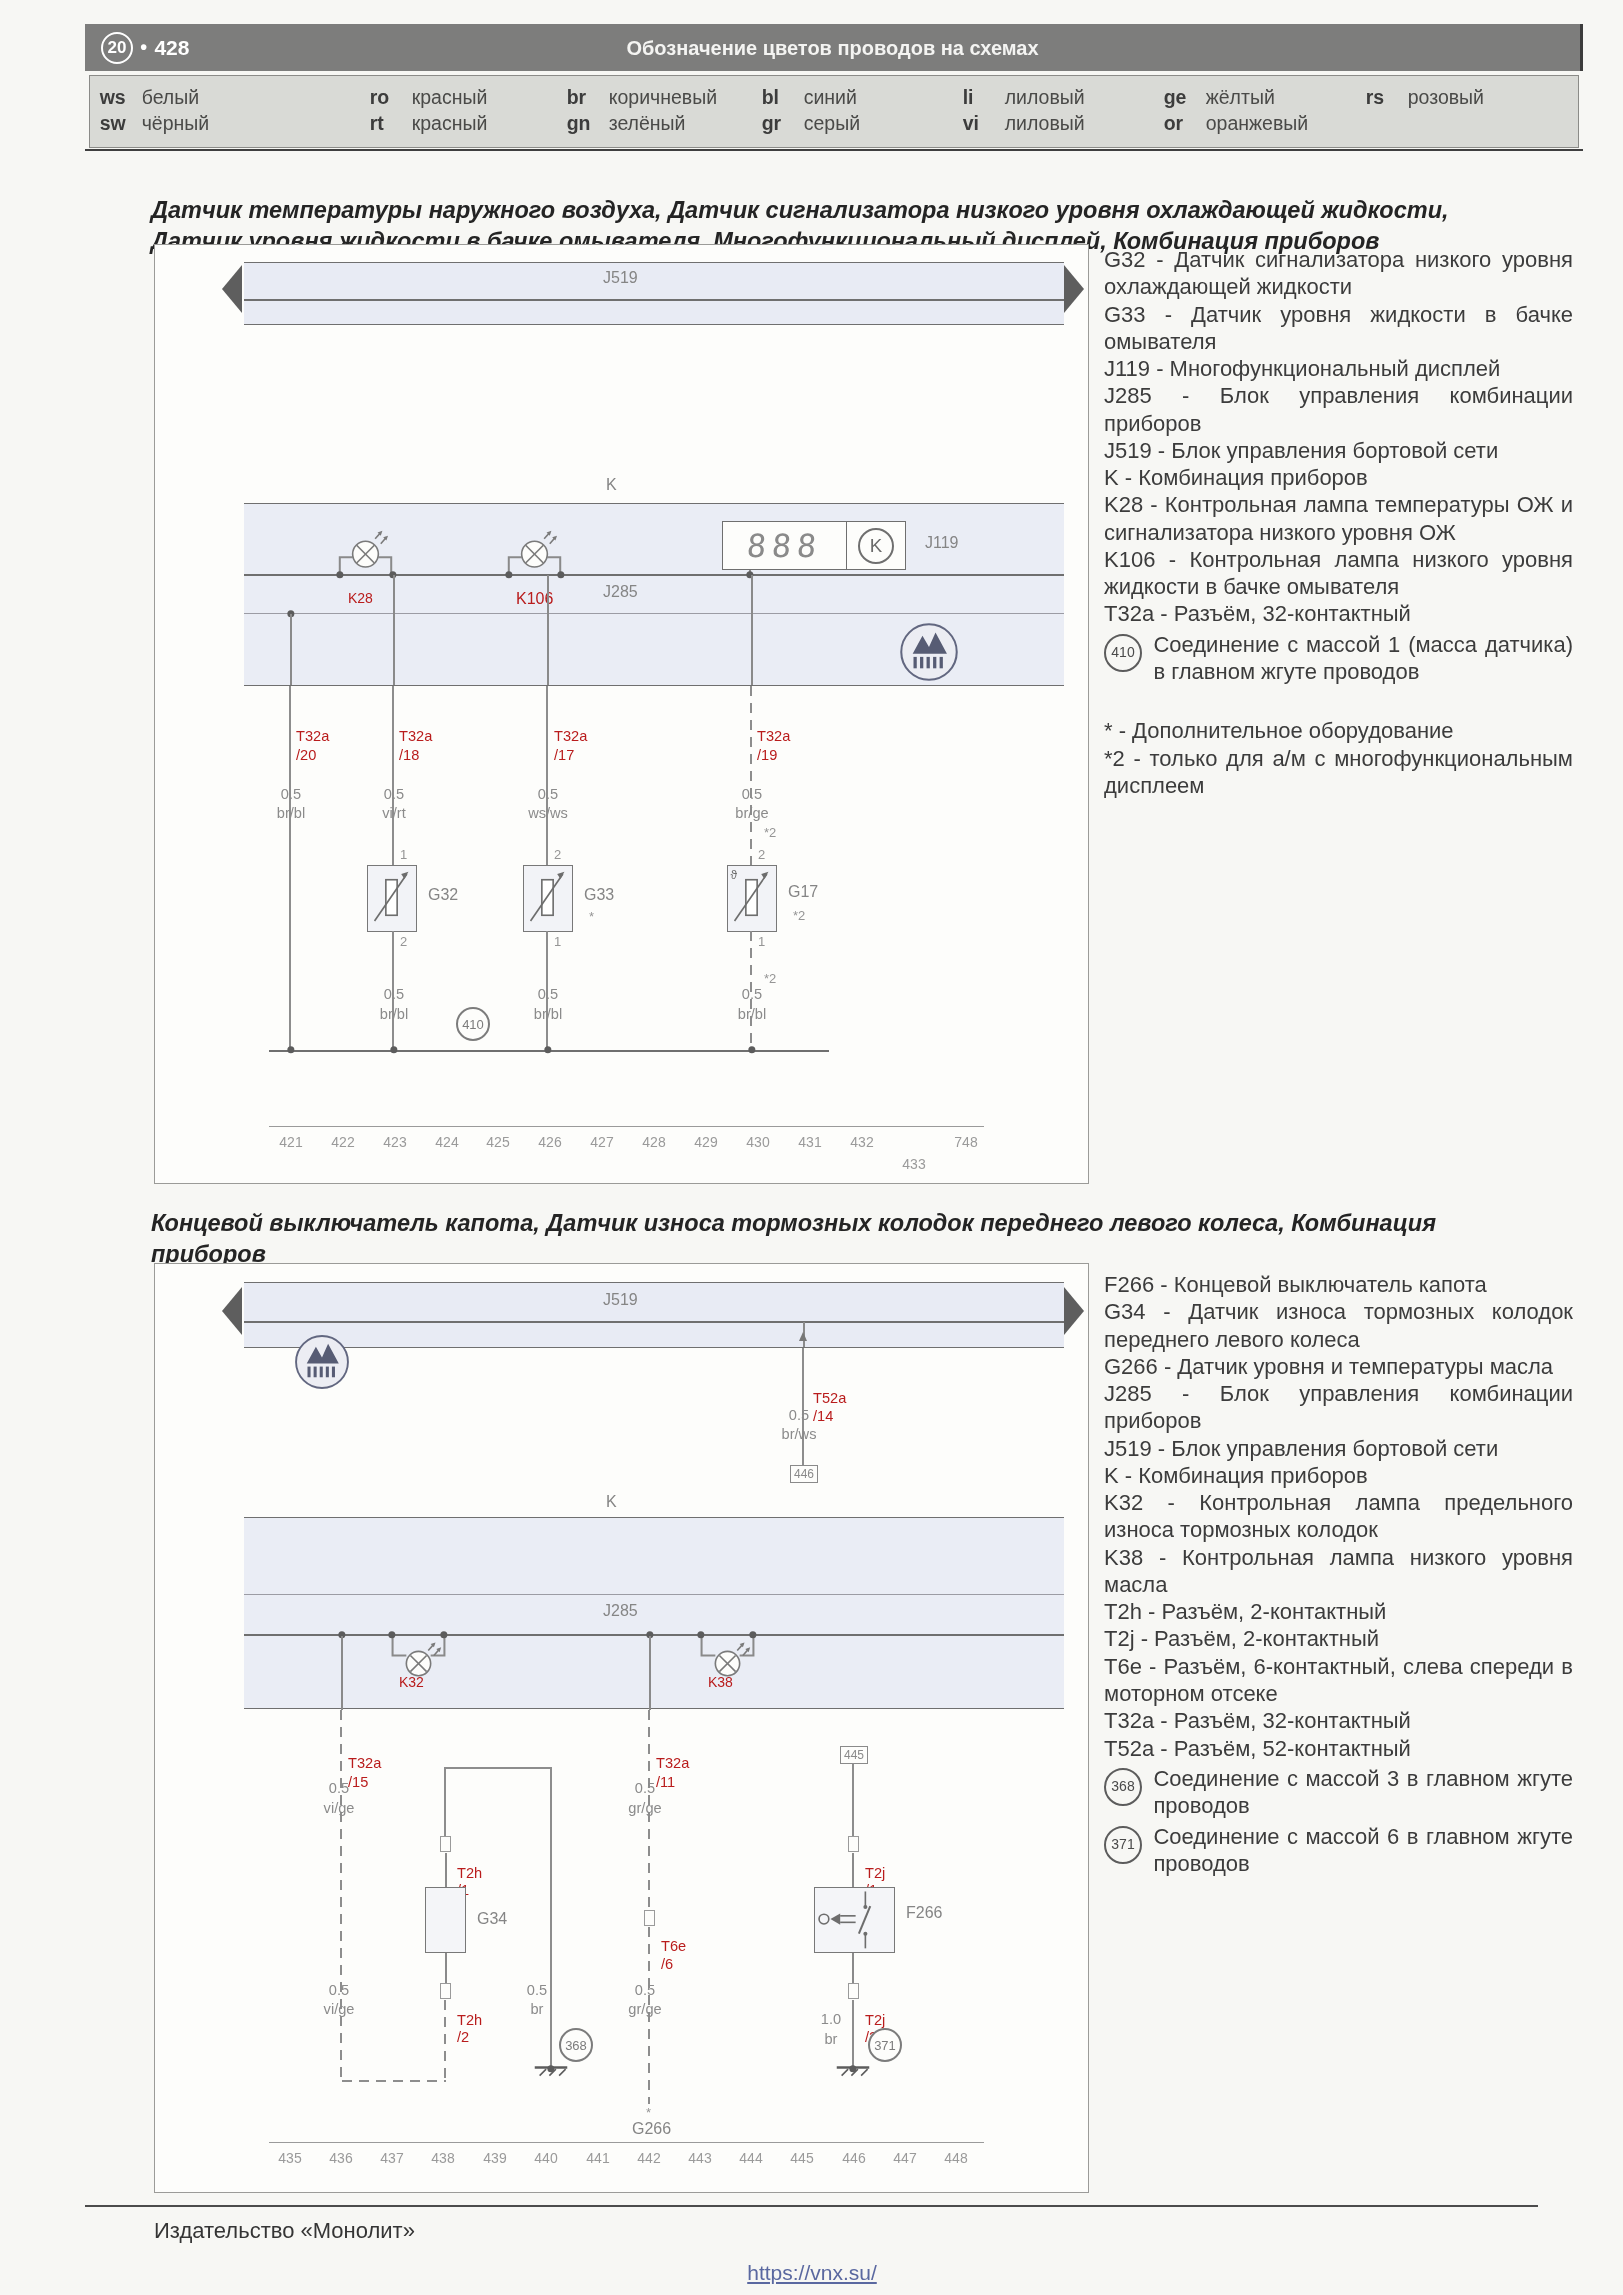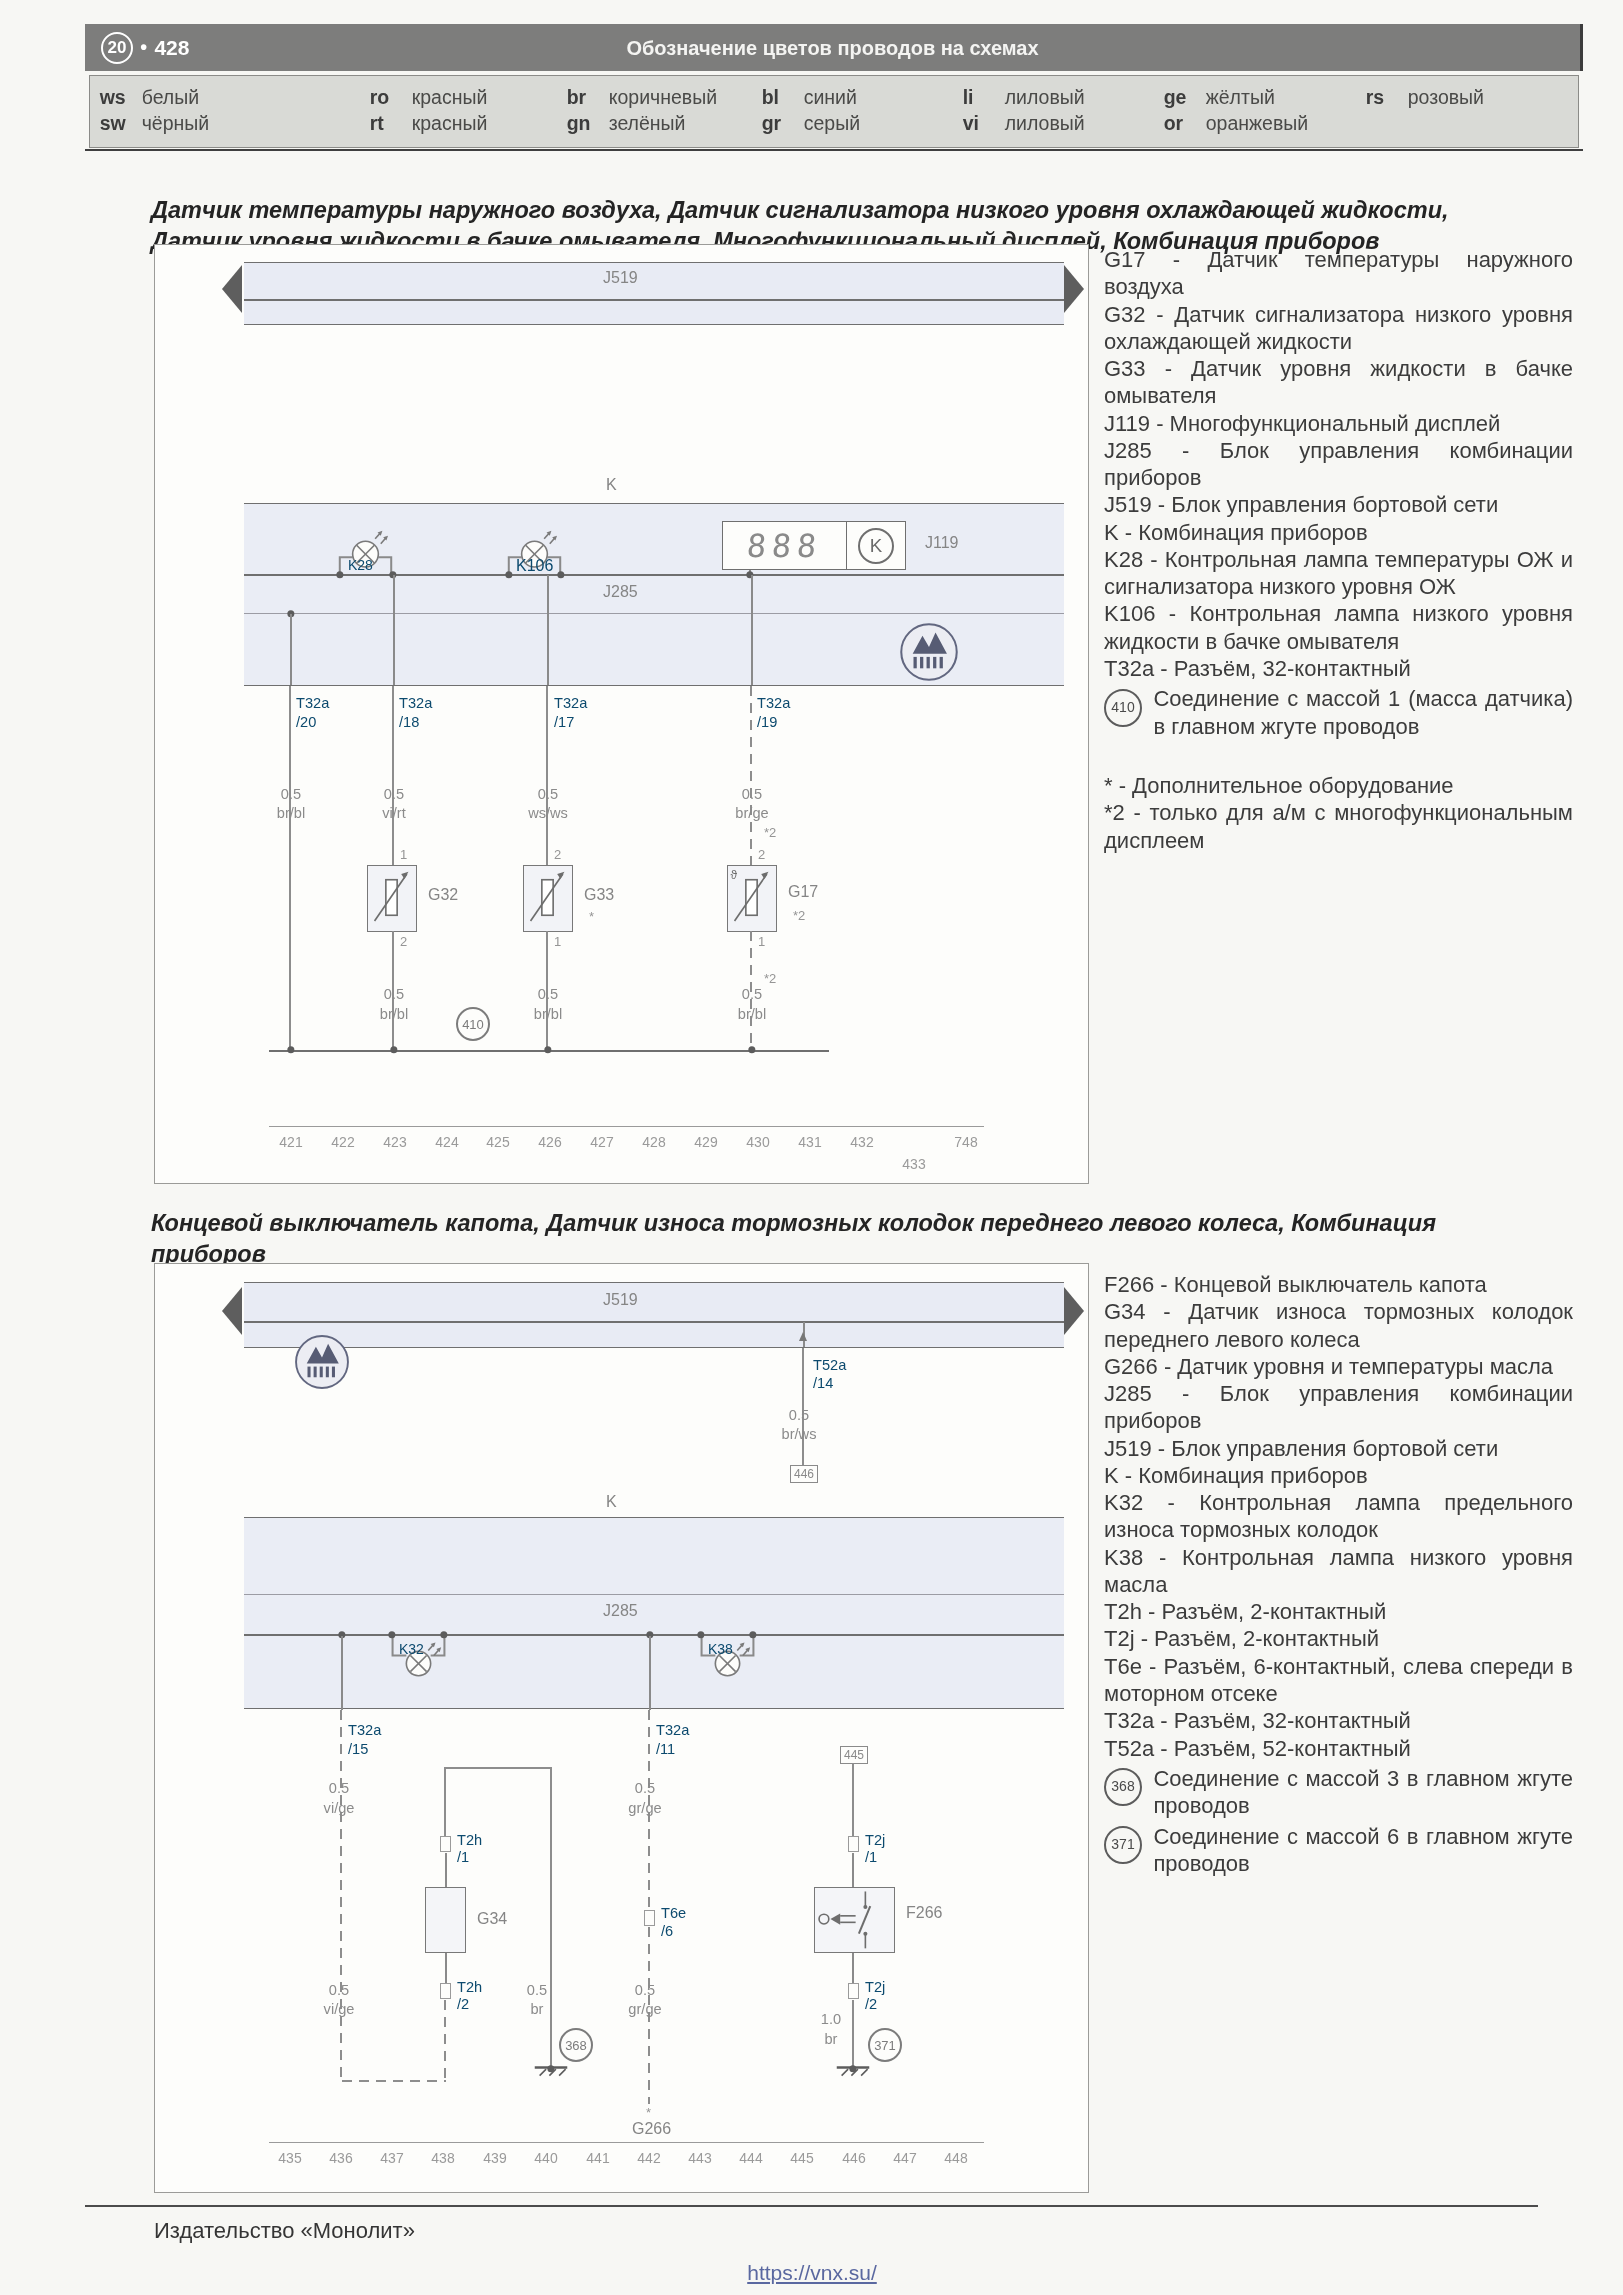--- a/index.html
+++ b/index.html
@@ -33,21 +33,21 @@
         font-size:23.5px;line-height:1.34;color:#242424;}
   
   .dbox{position:absolute;left:154px;width:935px;border:1.6px solid #9b9b98;background:#fdfdfb;box-sizing:border-box;}
   .band{position:absolute;left:89px;width:820px;background:#e8ebf4;
         border-top:1.6px solid #6f6f6f;border-bottom:1.6px solid #6f6f6f;box-sizing:border-box;}
   .hl{position:absolute;background:#6f6f6f;}
   .vl{position:absolute;width:2.4px;background:#8d8d8d;}
   .vl1{position:absolute;width:1.6px;background:#8a8a8a;}
   .vdash{position:absolute;width:2.4px;background:repeating-linear-gradient(180deg,#8d8d8d 0 9.7px,rgba(0,0,0,0) 9.7px 17px);}
   .hdash{position:absolute;height:2.4px;background:repeating-linear-gradient(90deg,#8d8d8d 0 9.7px,rgba(0,0,0,0) 9.7px 17px);}
-  .lab{position:absolute;font-size:14.6px;color:#0c4a6e;white-space:nowrap;}
+  .lab{position:absolute;font-size:14.6px;color:#b91c1c;white-space:nowrap;margin-top:33px;}
   .blab{position:absolute;font-size:16px;color:#858585;white-space:nowrap;}
   .wlab{position:absolute;font-size:14.6px;color:#8b8b8b;white-space:nowrap;transform:translateX(-50%);}
   .pin{position:absolute;font-size:13px;color:#959595;white-space:nowrap;}
   .dot{position:absolute;width:7.3px;height:7.3px;border-radius:50%;background:#5c5c5c;transform:translate(-50%,-50%);}
   .arrL{position:absolute;width:0;height:0;border-top:24px solid transparent;
         border-bottom:24px solid transparent;border-right:20px solid #5e5e5e;}
   .arrR{position:absolute;width:0;height:0;border-top:24px solid transparent;
         border-bottom:24px solid transparent;border-left:20px solid #5e5e5e;}
   .arrUp{position:absolute;width:0;height:0;border-left:4.9px solid transparent;
         border-right:4.9px solid transparent;border-bottom:9.7px solid #777;}
@@ -316,21 +316,20 @@
     <span class="trk" style="left:499px;top:889px;">428</span>
     <span class="trk" style="left:551px;top:889px;">429</span>
     <span class="trk" style="left:603px;top:889px;">430</span>
     <span class="trk" style="left:655px;top:889px;">431</span>
     <span class="trk" style="left:707px;top:889px;">432</span>
     <span class="trk" style="left:759px;top:911px;">433</span>
     <span class="trk" style="left:811px;top:889px;">748</span>
   </div>
 
   <div class="lpanel" style="top:246px;">
-    <p>G17 - Датчик температуры наружного воздуха</p>
     <p>G32 - Датчик сигнализатора низкого уровня охлаждающей жидкости</p>
     <p>G33 - Датчик уровня жидкости в бачке омывателя</p>
     <p>J119 - Многофункциональный дисплей</p>
     <p>J285 - Блок управления комбинации приборов</p>
     <p>J519 - Блок управления бортовой сети</p>
     <p>K - Комбинация приборов</p>
     <p>K28 - Контрольная лампа температуры ОЖ и сигнализатора низкого уровня ОЖ</p>
     <p>K106 - Контрольная лампа низкого уровня жидкости в бачке омывателя</p>
     <p>T32a - Разъём, 32-контактный</p>
     <div class="gnote">

